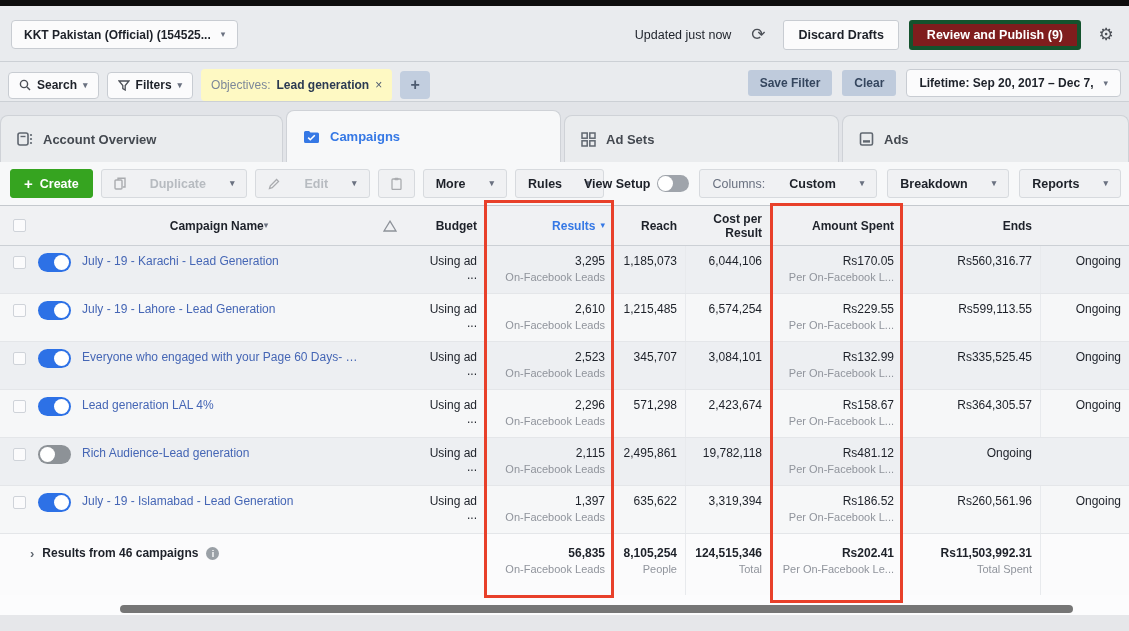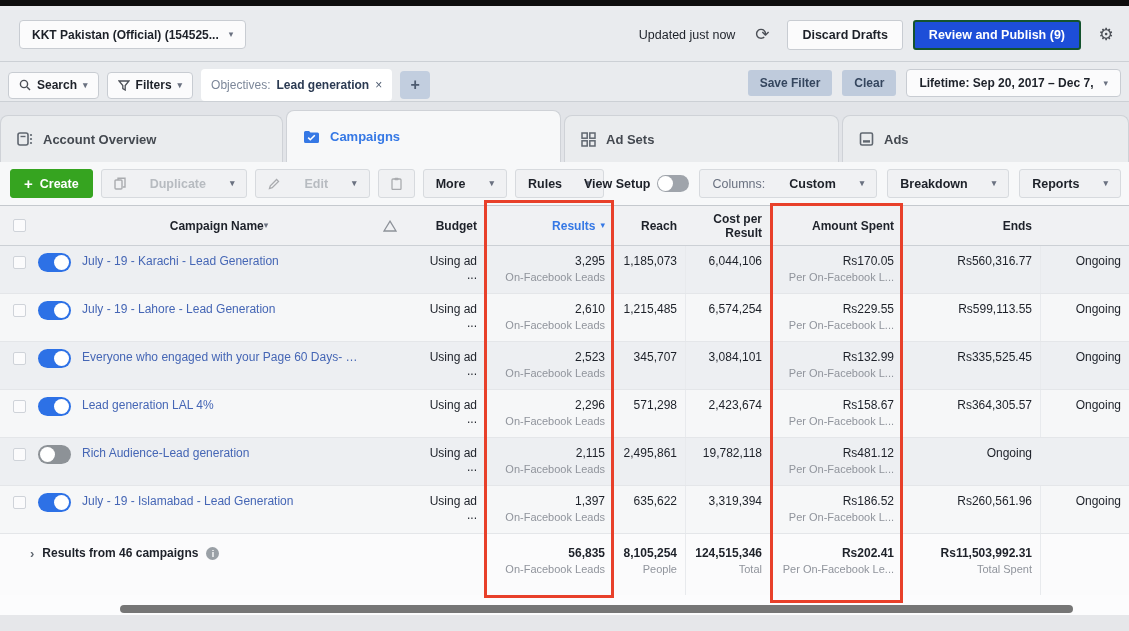--- a/index.html
+++ b/index.html
@@ -4,34 +4,34 @@
 <style>
   * { margin:0; padding:0; box-sizing:border-box; }
   html,body { background:#d8dadd; }
   body { font-family:"Liberation Sans","DejaVu Sans",sans-serif; }
   #app { position:relative; width:1129px; height:631px; background:#e9ebee; overflow:hidden; }
 
   .black-strip { position:absolute; left:0; top:0; width:1129px; height:6px; background:#0d0d0d; }
 
   
   .topbar { position:absolute; left:0; top:6px; width:1129px; height:56px; background:#e9ebee; border-bottom:1px solid #ccd0d5; }
-  .acct-btn { position:absolute; left:19px; top:14px; height:29px; background:#fbfbfc; border:1px solid #c8ccd2; border-radius:4px; display:flex; align-items:center; gap:10px; padding:0 12px; font-size:12px; font-weight:bold; color:#1d2129; }
+  .acct-btn { position:absolute; left:11px; top:14px; height:29px; background:#fbfbfc; border:1px solid #c8ccd2; border-radius:4px; display:flex; align-items:center; gap:10px; padding:0 12px; font-size:12px; font-weight:bold; color:#1d2129; }
   .topbar-right { position:absolute; right:8px; top:13px; height:31px; display:flex; align-items:center; gap:10px; }
   .updated { font-size:12.5px; color:#1d2129; margin-right:2px; }
   .icon-btn { width:30px; height:30px; border:0; background:transparent; color:#4b4f56; font-size:17px; display:flex; align-items:center; justify-content:center; cursor:pointer; }
   .btn { height:30px; border-radius:3px; font-size:12.5px; font-weight:bold; display:inline-flex; align-items:center; justify-content:center; padding:0 14px; cursor:pointer; }
   .btn-white { background:#fbfbfc; border:1px solid #c8ccd2; color:#1d2129; }
-  .btn-blue { background:#1d4ed8; border:2px solid #14532d; color:#fff; }
+  .btn-blue { background:#7f1d1d; border:4px solid #14532d; color:#fff; }
   .caret { font-size:9px; color:#6a7180; line-height:1; }
 
   
   .filterbar { position:absolute; left:0; top:62px; width:1129px; height:40px; background:#e9ebee; border-bottom:1px solid #ccd0d5; }
   .fb-left { position:absolute; left:8px; top:7px; display:flex; align-items:center; gap:8px; }
   .sm-btn { height:27px; background:#fbfbfc; border:1px solid #c8ccd2; border-radius:4px; display:inline-flex; align-items:center; gap:6px; padding:0 10px; font-size:12px; font-weight:bold; color:#1d2129; cursor:pointer; }
-  .chip { height:28px; background:#ffffff; border-radius:4px; display:inline-flex; align-items:center; gap:6px; padding:16px 10px; font-size:12px; }
+  .chip { height:28px; background:#fef9c3; border-radius:4px; display:inline-flex; align-items:center; gap:6px; padding:16px 10px; font-size:12px; }
   .chip .pre { color:#7c8799; }
   .chip .val { color:#2b3a52; font-weight:bold; }
   .chip .x { color:#4d5b70; font-size:12px; cursor:pointer; }
   .chip-add { width:30px; height:28px; background:#c2cedf; border-radius:4px; border:0; color:#4d5b70; font-size:16px; font-weight:bold; cursor:pointer; }
   .fb-right { position:absolute; right:8px; top:7px; display:flex; align-items:center; gap:10px; }
   .steel-btn { height:26px; background:#bfcbdc; border:0; border-radius:3px; padding:0 12px; font-size:12px; font-weight:bold; color:#35465e; cursor:pointer; }
   .date-btn { height:28px; background:#fbfbfc; border:1px solid #c8ccd2; border-radius:4px; display:inline-flex; align-items:center; gap:10px; padding:0 12px; font-size:12px; font-weight:bold; color:#1d2129; cursor:pointer; }
 
   
   .tabrow { position:absolute; left:0; top:102px; width:1129px; height:60px; background:#e2e4e8; }

